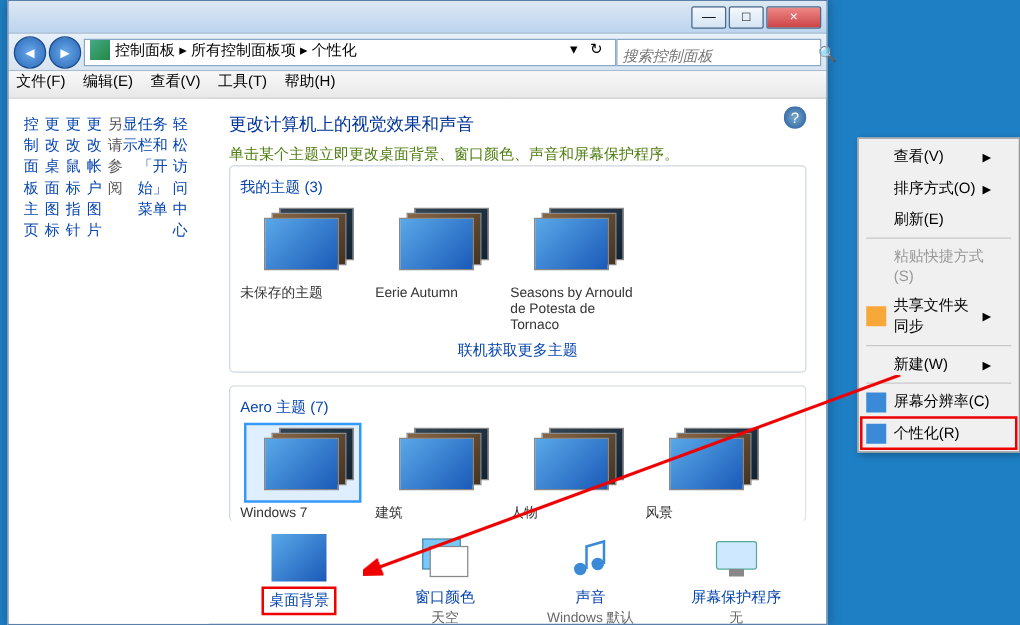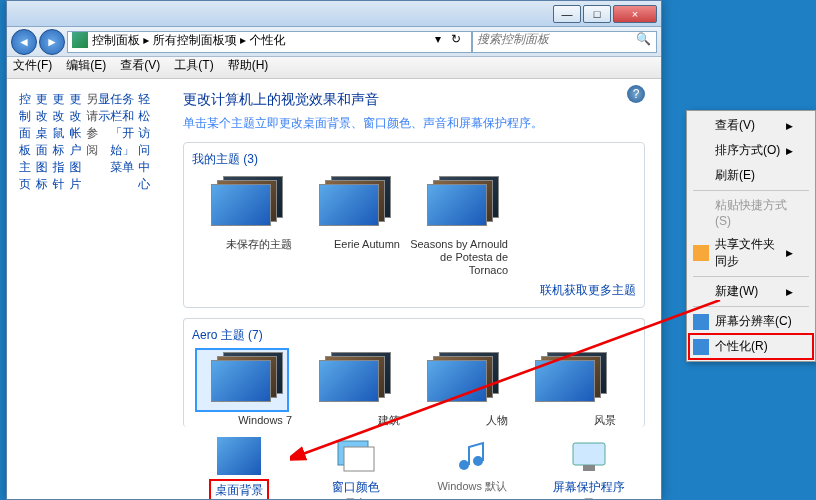--- a/index.html
+++ b/index.html
@@ -6,45 +6,45 @@
 body{background:#1e7fc4;width:816px;height:500px;overflow:hidden;position:relative}
 .window{position:absolute;left:6px;top:0;width:656px;height:500px;background:#fff;border:1px solid #5a7fa8;box-shadow:0 0 10px rgba(0,0,0,0.3)}
 .titlebar{height:26px;background:linear-gradient(#dce8f4,#bcd4ee);display:flex;justify-content:flex-end;align-items:center;padding:0 4px;border-bottom:1px solid #8ca8c8}
 .winbtn{width:28px;height:18px;margin-left:2px;border:1px solid #4a6a8a;border-radius:2px;display:flex;align-items:center;justify-content:center;background:linear-gradient(#f4f8fc,#d4e4f4);font-size:11px;cursor:pointer}
 .winbtn.close{background:linear-gradient(#e88,#c44);color:#fff;width:44px}
 .addrbar{height:30px;background:linear-gradient(#e8f0f8,#d8e4f0);display:flex;align-items:center;padding:2px 4px;border-bottom:1px solid #a8bcd0}
 .navbtn{width:26px;height:26px;border-radius:13px;background:radial-gradient(#6aa8e8,#2868b8);border:1px solid #1a4a8a;margin-right:2px;display:flex;align-items:center;justify-content:center;color:#fff;cursor:pointer}
 .crumb{flex:1;height:22px;background:#fff;border:1px solid #88a8c8;display:flex;align-items:flex-start;padding:0 4px;margin:0 0}
 .crumb-icon{width:16px;height:16px;background:linear-gradient(135deg,#4a8,#284);margin-right:4px}
 .crumb-drop{width:16px;cursor:pointer}
-.search{width:185px;height:22px;background:#fff;border:1px solid #88a8c8;display:flex;align-items:flex-start;padding:0 4px}
+.search{width:164px;height:22px;background:#fff;border:1px solid #88a8c8;display:flex;align-items:flex-end;padding:0 4px}
 .search input{border:none;outline:none;flex:1;font-size:12px;color:#888;font-style:italic}
 .search-icon{width:16px;height:16px;color:#4878b8;cursor:pointer}
 .menubar{height:22px;background:linear-gradient(#f8f8f8,#e8e8e8);display:flex;padding:0 6px;border-bottom:1px solid #c8c8c8}
 .menubar span{margin-right:14px;cursor:pointer}
 .body{display:flex;height:calc(100% - 78px)}
 .sidebar{width:160px;background:#fff;padding:12px;display:flex;flex-direction:row}
 .sidebar a{color:#0645ad;margin-bottom:10px;cursor:pointer}
 .sidebar .spacer{flex:1}
 .sidebar .sec{color:#555;margin-bottom:8px}
 .content{flex:1;padding:12px 16px;overflow:auto}
 .content h1{font-size:14px;color:#003399;font-weight:normal;margin-bottom:6px}
-.content .sub{color:#3b82f6;margin-bottom:10px}
+.content .sub{color:#4d7c0f;}
 .group{border:1px solid #d0d8e0;border-radius:4px;padding:8px;margin-bottom:10px}
 .group-title{color:#0645ad;margin-bottom:6px}
 .themes{display:flex;flex-wrap:wrap;gap:8px}
-.theme{width:100px;text-align:right}
+.theme{width:100px;text-align:left}
 .theme-thumb{width:90px;height:60px;margin:0 auto 4px;position:relative;cursor:pointer}
 .theme-thumb .stack{position:absolute;width:60px;height:42px;border:1px solid #888;background:linear-gradient(135deg,#5aa8e8,#1a5ab8)}
 .theme-thumb .stack:nth-child(1){right:4px;top:2px;background:linear-gradient(135deg,#345,#123)}
 .theme-thumb .stack:nth-child(2){right:10px;top:6px;background:linear-gradient(135deg,#864,#432)}
 .theme-thumb .stack:nth-child(3){right:16px;top:10px}
 .theme.selected .theme-thumb{outline:2px solid #3399ff;background:#e0efff}
 .theme-label{font-size:11px;color:#333;line-height:1.2}
-.more-link{text-align:right;margin-top:4px}
+.more-link{text-align:center;margin-top:4px}
 .more-link a{color:#0645ad;cursor:pointer}
 .settings{display:flex;gap:20px;margin-top:8px;padding:0 8px}
 .setting{text-align:center;width:100px;cursor:pointer}
 .setting-icon{width:44px;height:38px;margin:0 auto 4px;display:flex;align-items:center;justify-content:center}
 .setting-icon.bg{background:linear-gradient(135deg,#5aa8e8,#1a5ab8)}
 .setting-label{color:#0645ad;font-size:12px}
 .setting-sub{color:#666;font-size:11px}
 .red-box{border:2px solid #e00}
 .help-icon{position:absolute;right:16px;top:84px;width:18px;height:18px;border-radius:9px;background:radial-gradient(#7ac,#259);color:#fff;text-align:center;line-height:18px;cursor:pointer}
 
@@ -187,20 +187,21 @@
             <div class="setting-sub">天空</div>
           </div>
           <div class="setting">
             <div class="setting-icon">
               <svg width="40" height="34">
                 <circle cx="12" cy="26" r="5" fill="#3a8ad8"></circle>
                 <circle cx="26" cy="22" r="5" fill="#3a8ad8"></circle>
                 <path d="M17 26 L17 8 L31 4 L31 22" stroke="#3a8ad8" stroke-width="2" fill="none"></path>
               </svg>
             </div>
+            <div class="setting-label">声音</div>
             <div class="setting-sub">Windows 默认</div>
           </div>
           <div class="setting">
             <div class="setting-icon">
               <svg width="40" height="34">
                 <rect x="4" y="4" width="32" height="22" rx="2" fill="#cde8ff" stroke="#5a9"></rect>
                 <rect x="14" y="26" width="12" height="6" fill="#888"></rect>
               </svg>
             </div>
             <div class="setting-label">屏幕保护程序</div>

